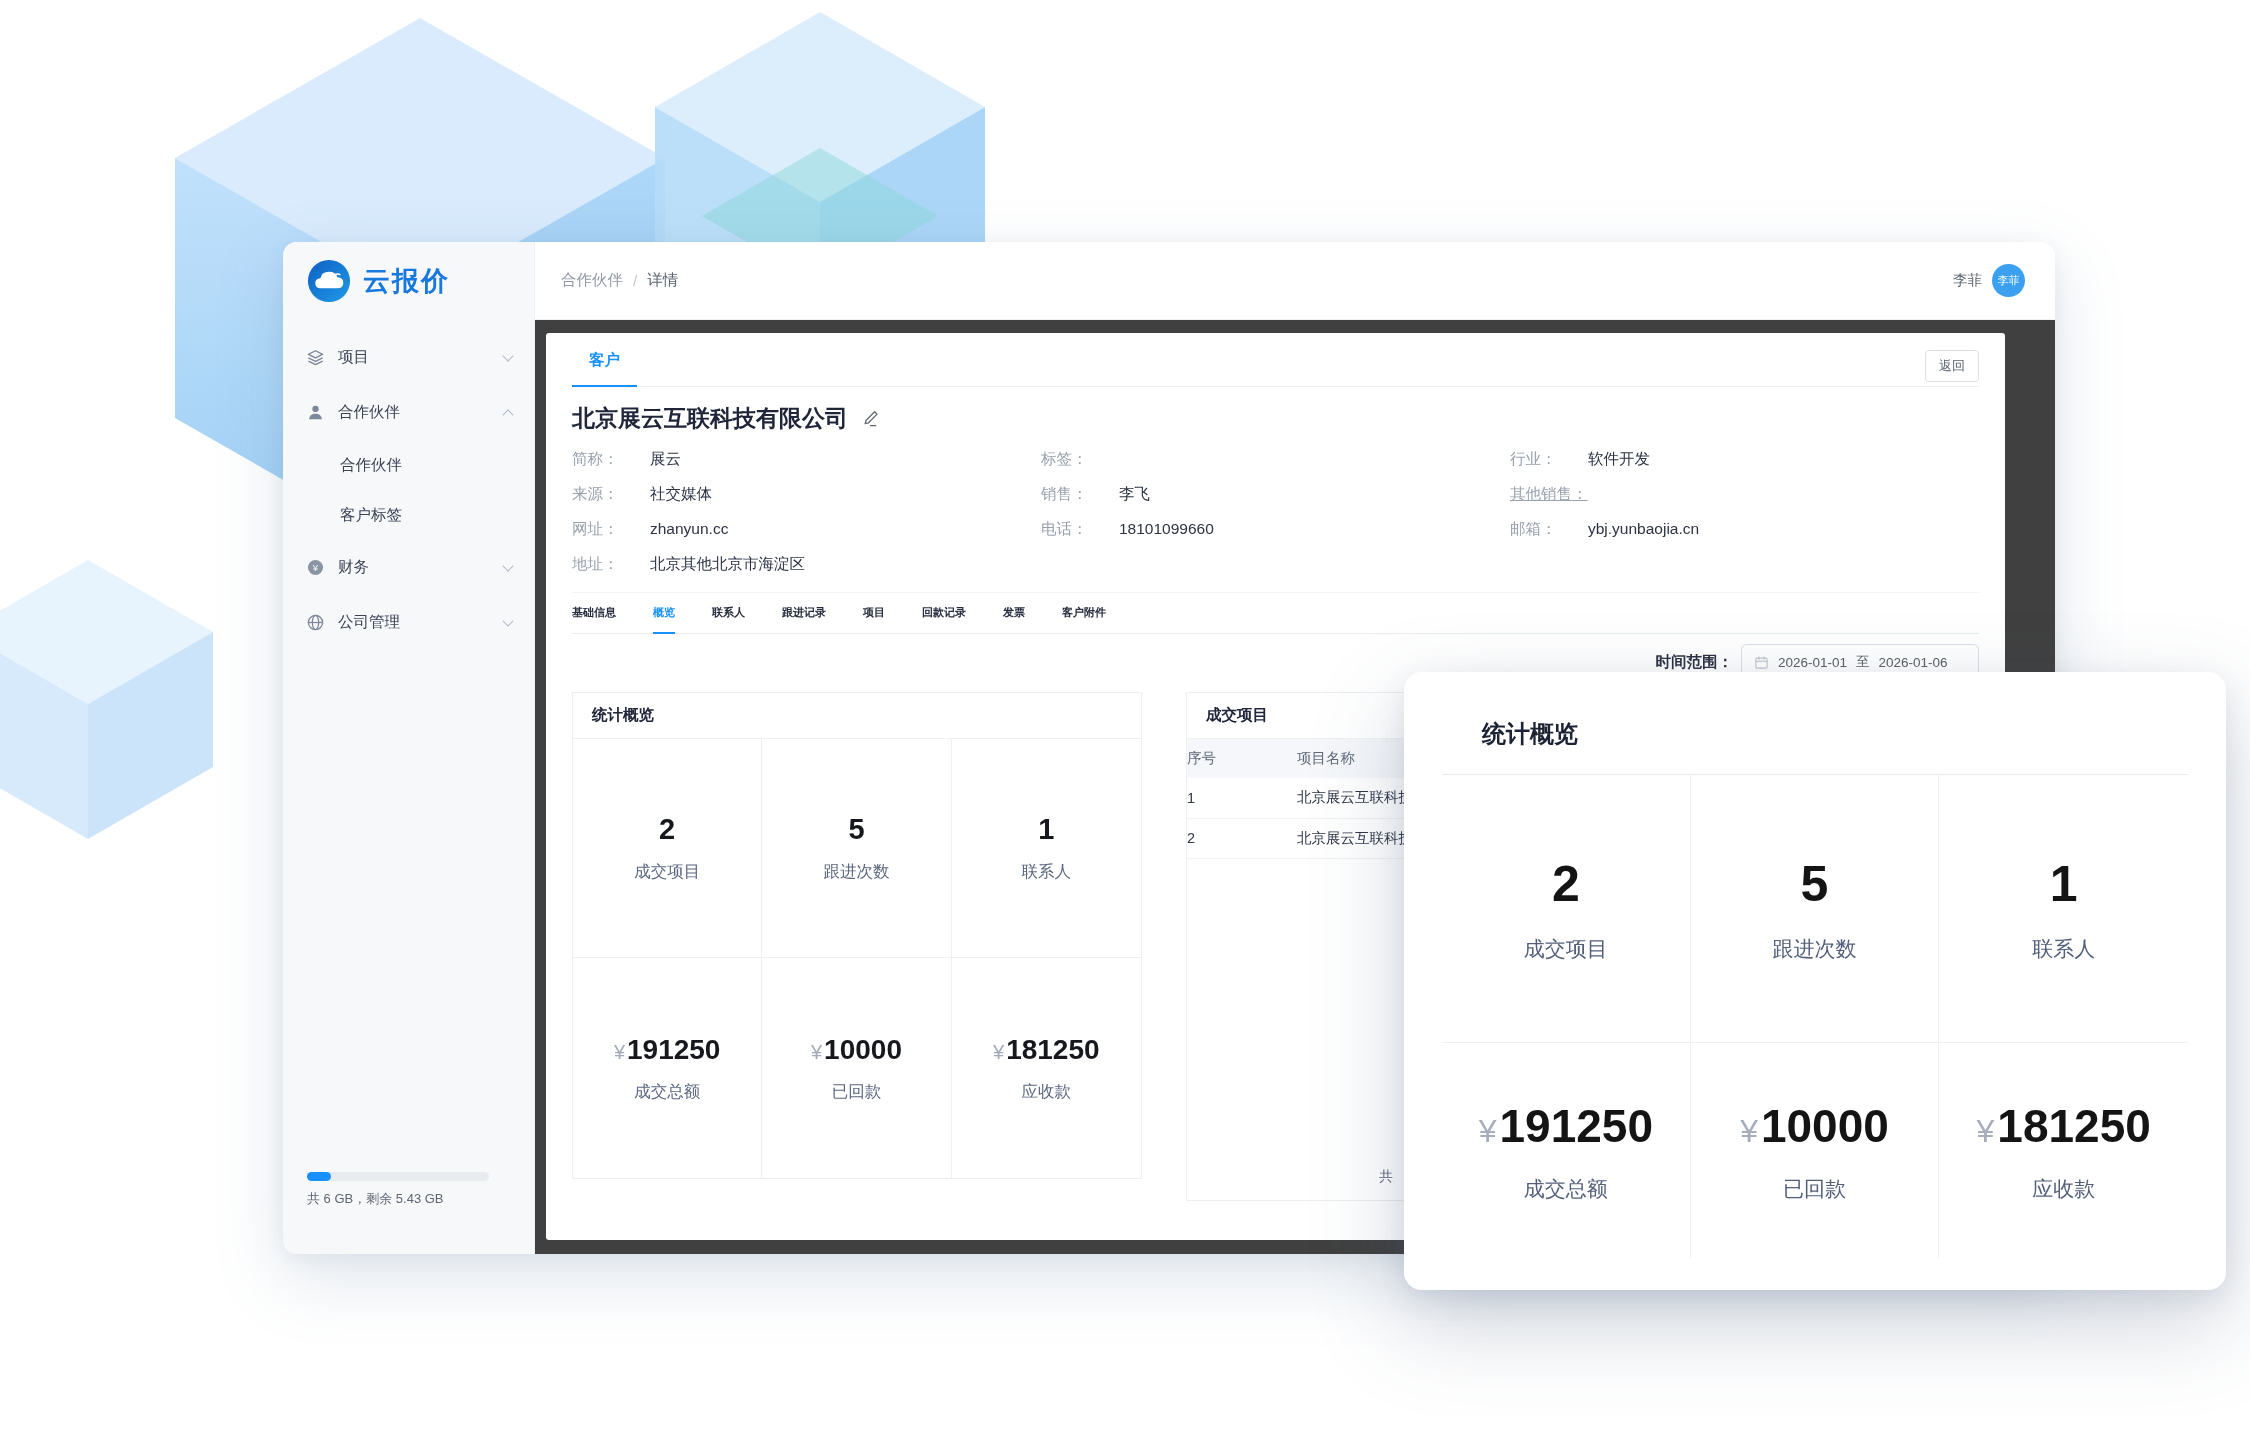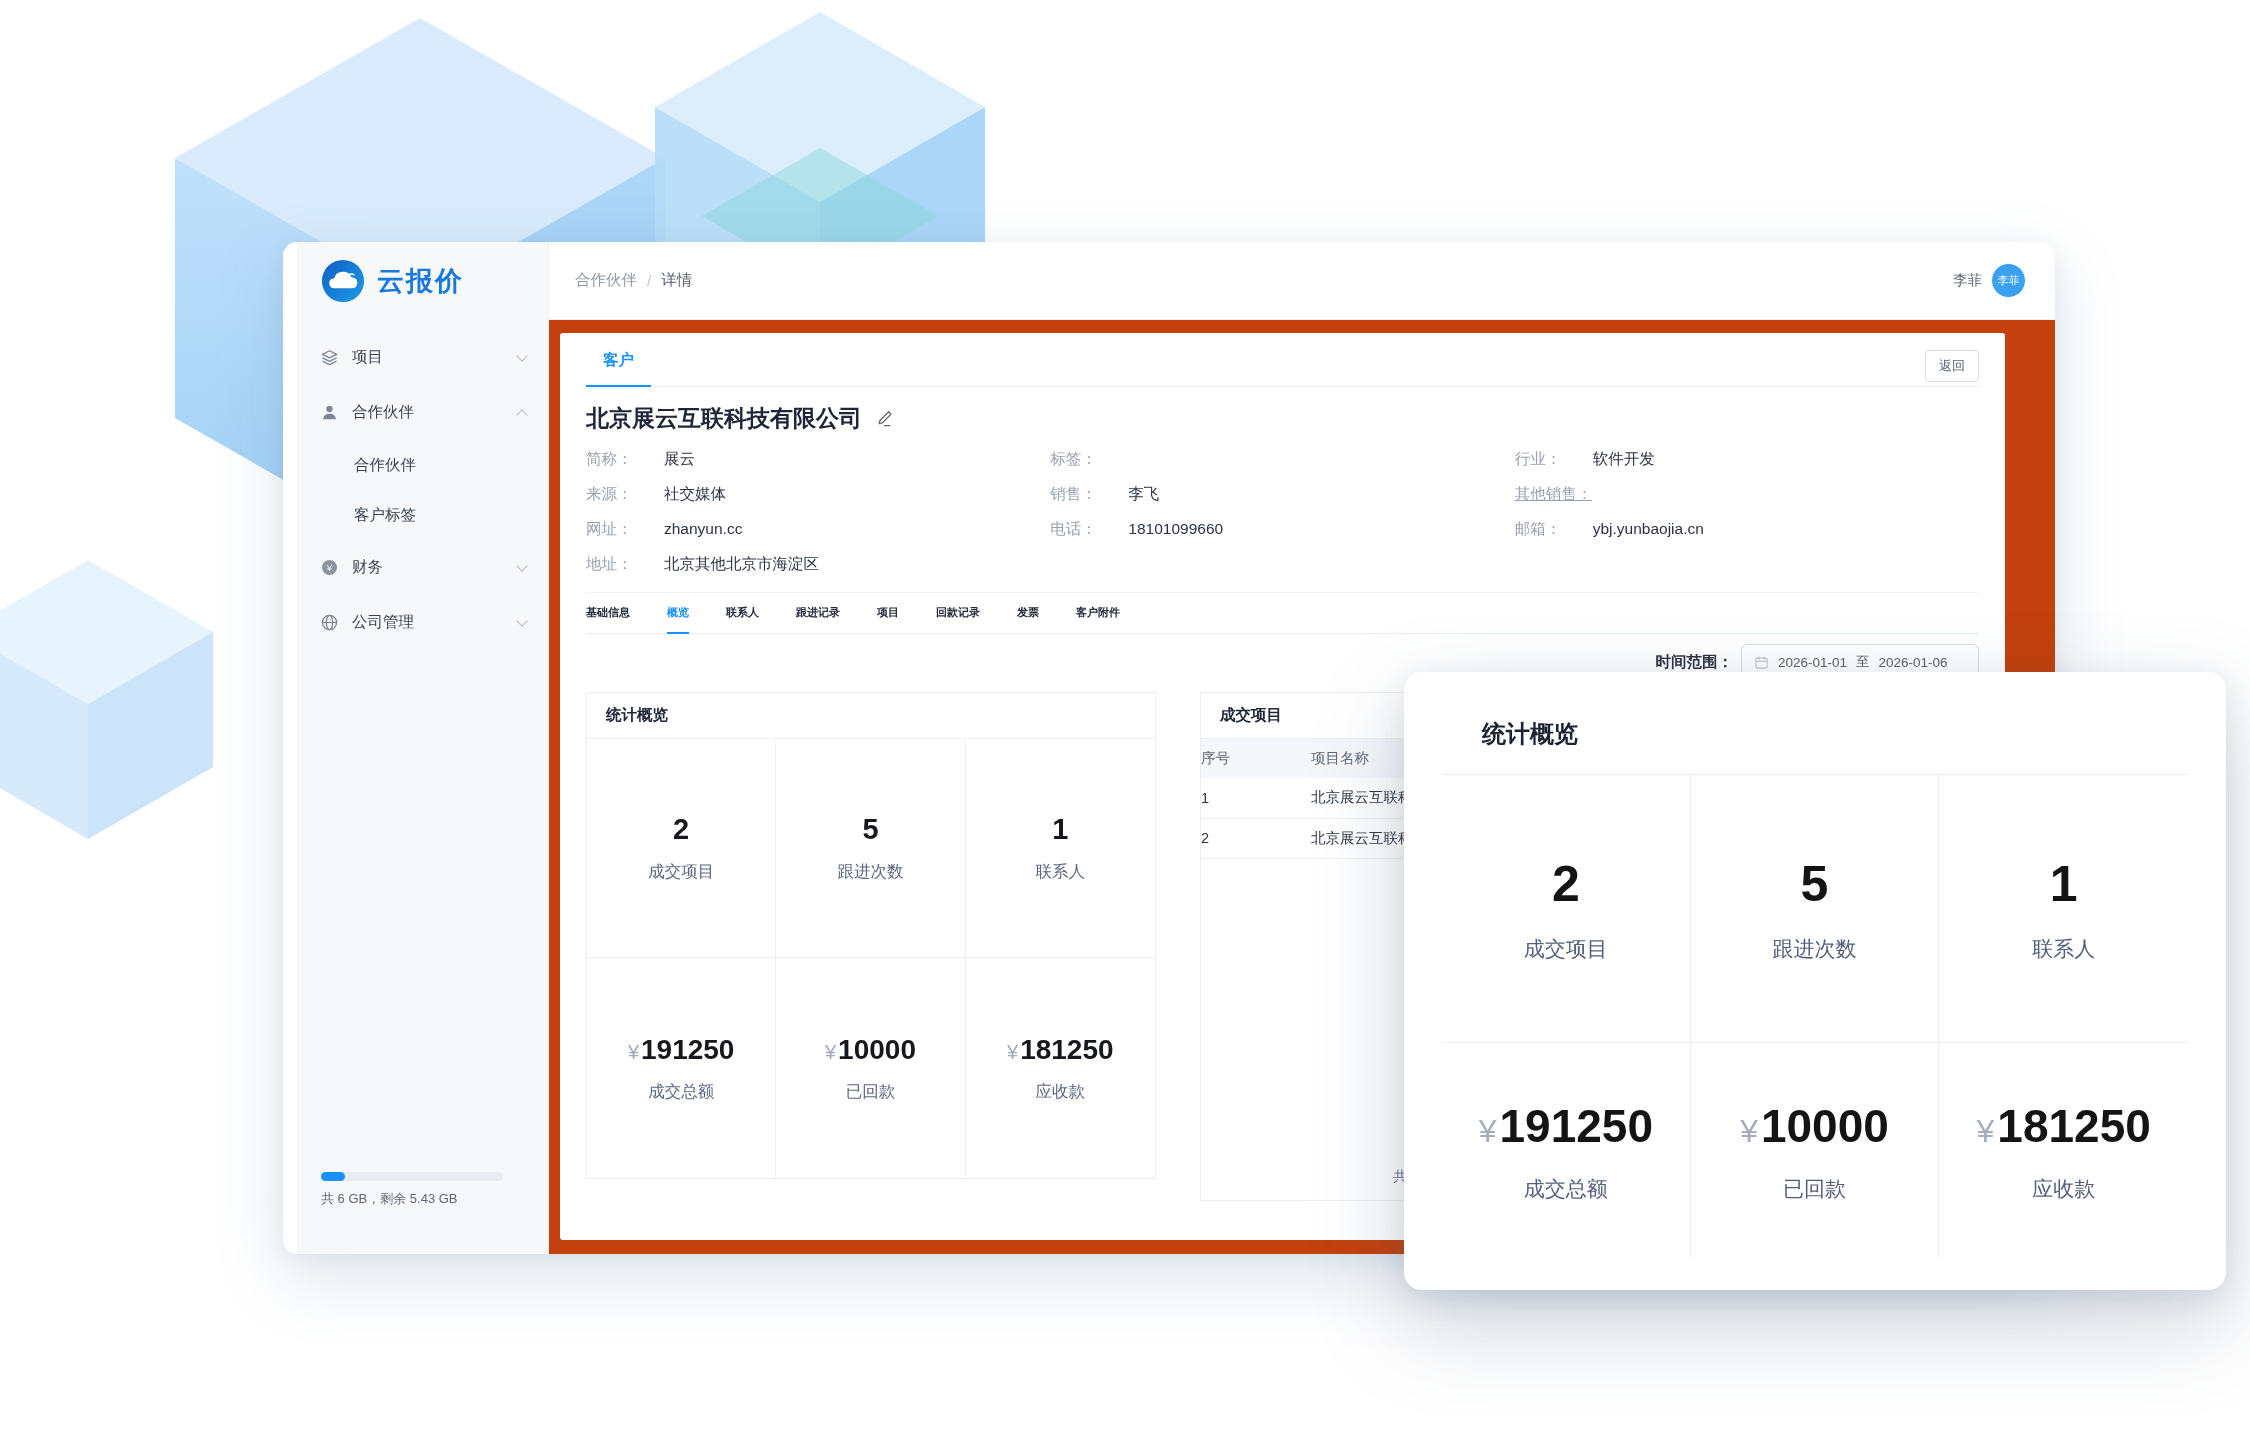--- a/index.html
+++ b/index.html
@@ -12,21 +12,21 @@
     color:#303345;
   }
   
   .bg-cubes { position:absolute; left:0; top:0; width:2250px; height:1440px; z-index:0; }
 
   
   .window {
     position:absolute; left:283px; top:242px; width:1772px; height:1012px;
     background:#fff; border-radius:14px; z-index:2;
     box-shadow:0 24px 70px rgba(96,125,159,.20), 0 4px 18px rgba(96,125,159,.10);
-    display:flex; overflow:hidden;padding-left:14px;
+    display:flex; overflow:hidden;
   }
   
   .sidebar {
     width:252px; min-width:252px; background:#f7f8fa; border-right:1px solid #eef0f2;
     display:flex; flex-direction:column;
   }
   .logo-row { height:78px; display:flex; align-items:center; padding-left:24px; }
   .logo-badge { width:44px; height:44px; }
   .logo-text { font-size:27px; font-weight:700; color:#1778df; letter-spacing:2px; margin-left:12px; }
   .nav { padding-top:10px; }
@@ -45,21 +45,21 @@
   .main { flex:1; display:flex; flex-direction:column; min-width:0; }
   .topbar { height:78px; background:#fff; border-bottom:1px solid #f0f1f4; display:flex; align-items:center; padding:0 30px 0 26px; }
   .breadcrumb { display:flex; align-items:center; gap:10px; font-size:15.5px; }
   .bc-section { color:#8f98a6; cursor:pointer; }
   .bc-sep { color:#c4c9d2; }
   .bc-current { color:#5b6472; }
   .topbar-right { margin-left:auto; display:flex; align-items:center; gap:10px; }
   .user-name { font-size:14.5px; color:#5b6472; }
   .avatar { width:33px; height:33px; border-radius:50%; background:#3aa0ef; color:#fff; font-size:11px; display:flex; align-items:center; justify-content:center; cursor:pointer; }
 
-  .content { flex:1; background:#c2410c; padding:13px 50px 14px 11px; min-height:0; }
+  .content { flex:1; background:#404040; padding:13px 50px 14px 11px; min-height:0; }
   .card { background:#fff; border-radius:3px; height:100%; padding:0 26px; position:relative; }
 
   .card-tabs { border-bottom:1px solid #eef0f3; padding-top:17px; display:flex; }
   .page-tab { font-size:15.5px; font-weight:700; color:#1890ff; padding:0 17px 14px 17px; border-bottom:2px solid #1890ff; margin-bottom:-1px; cursor:pointer; }
   .back-btn { position:absolute; right:26px; top:17px; border:1px solid #dcdfe6; border-radius:4px; background:#fff; color:#5b6472; font-size:13px; padding:6px 13px; cursor:pointer; }
 
   .company-row { margin-top:16px; display:flex; align-items:center; gap:14px; }
   .company-name { font-size:23px; font-weight:700; color:#20263a; }
   .edit-ico { cursor:pointer; }
 

